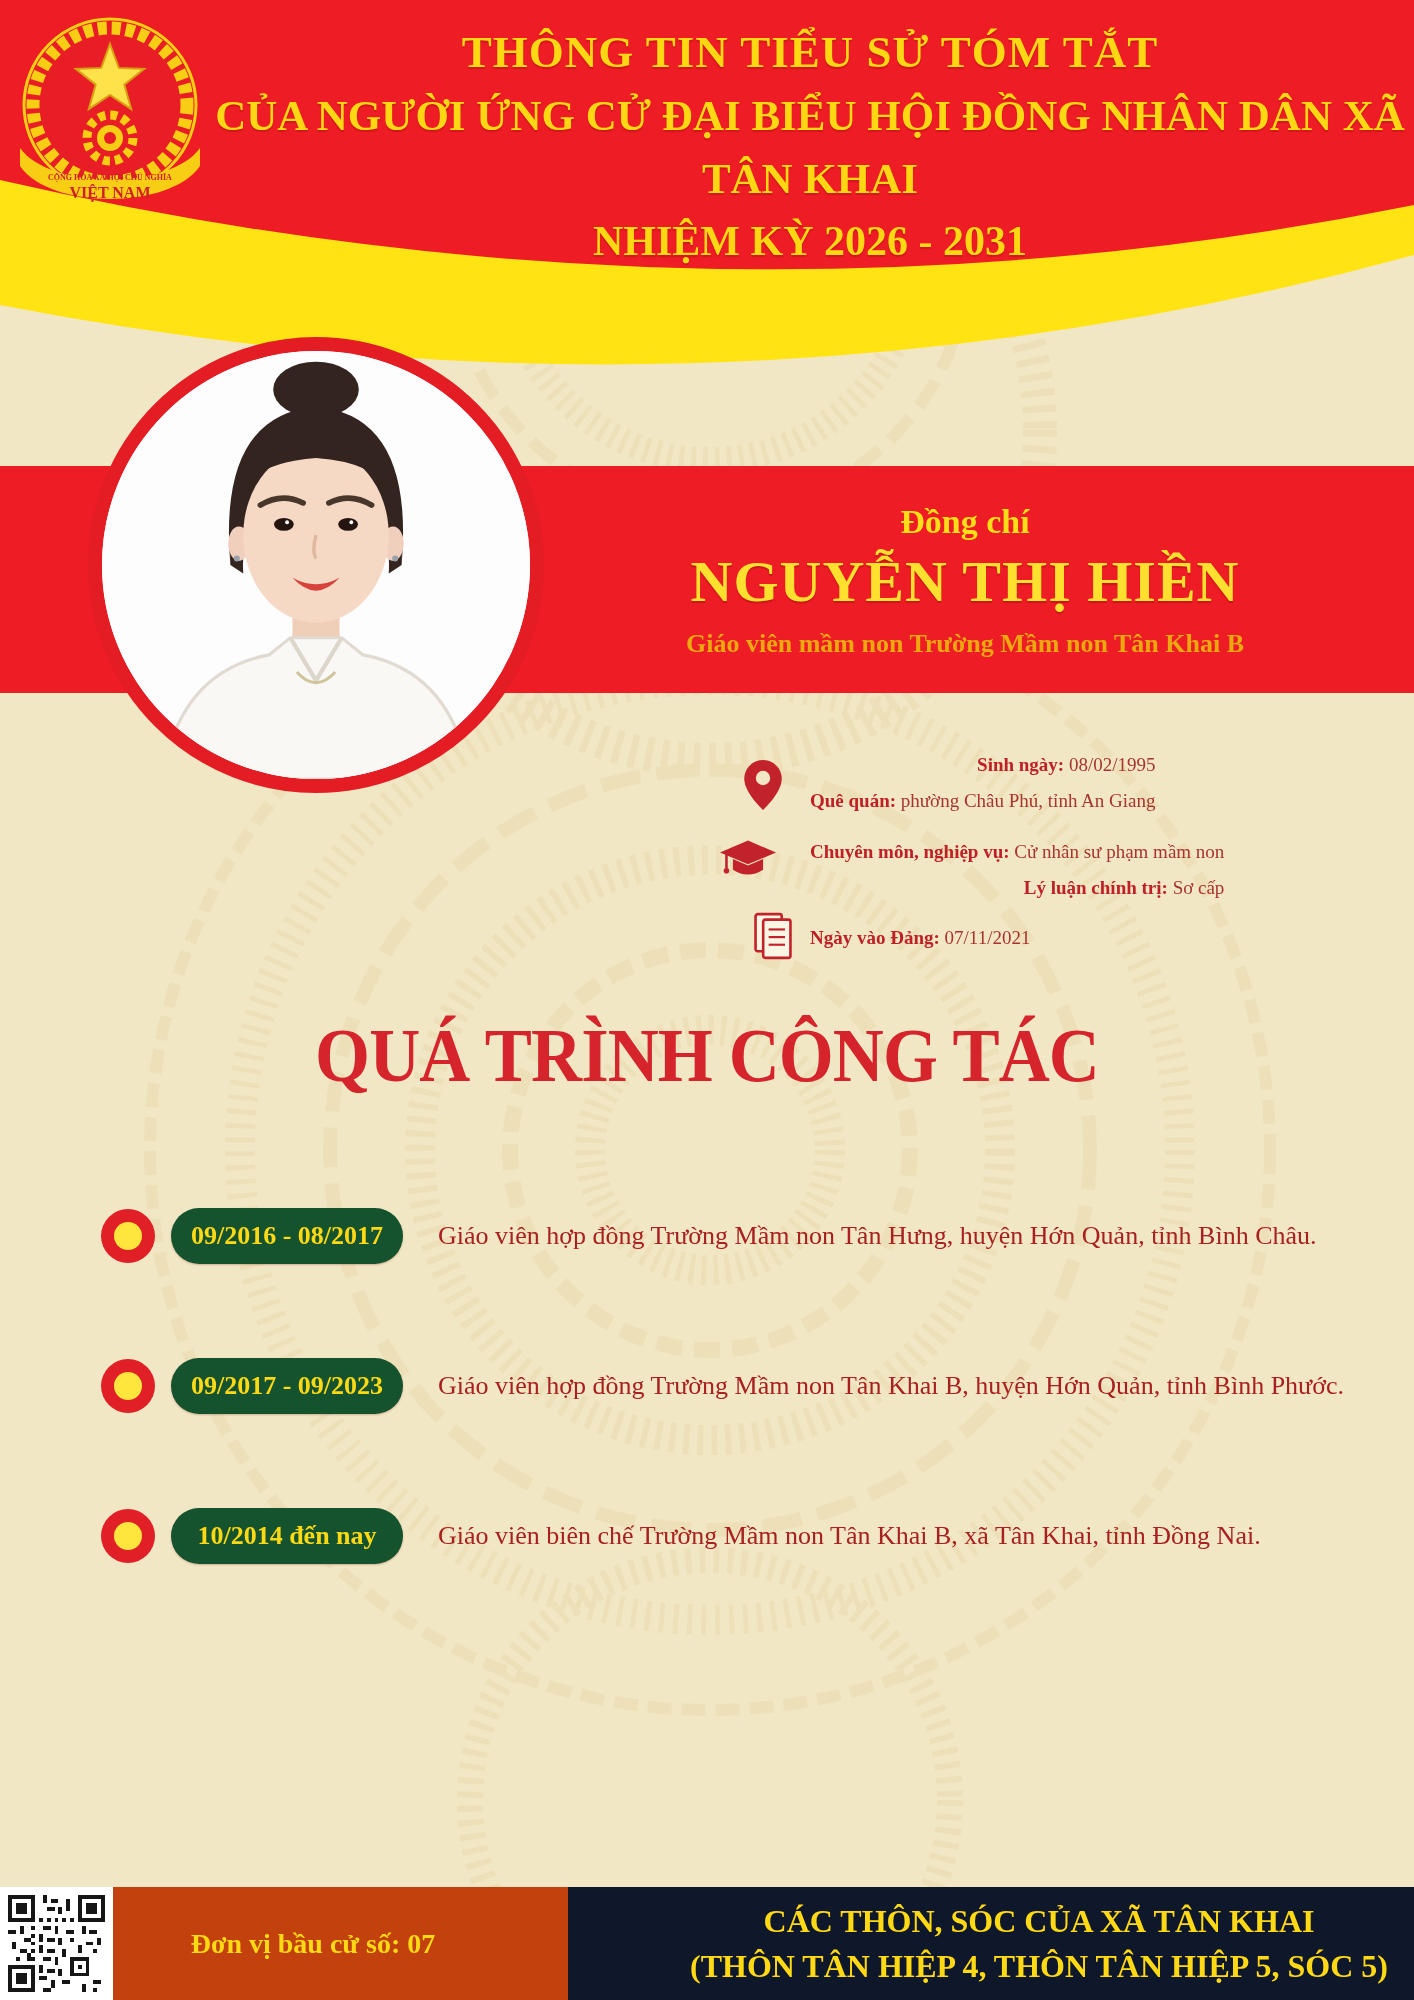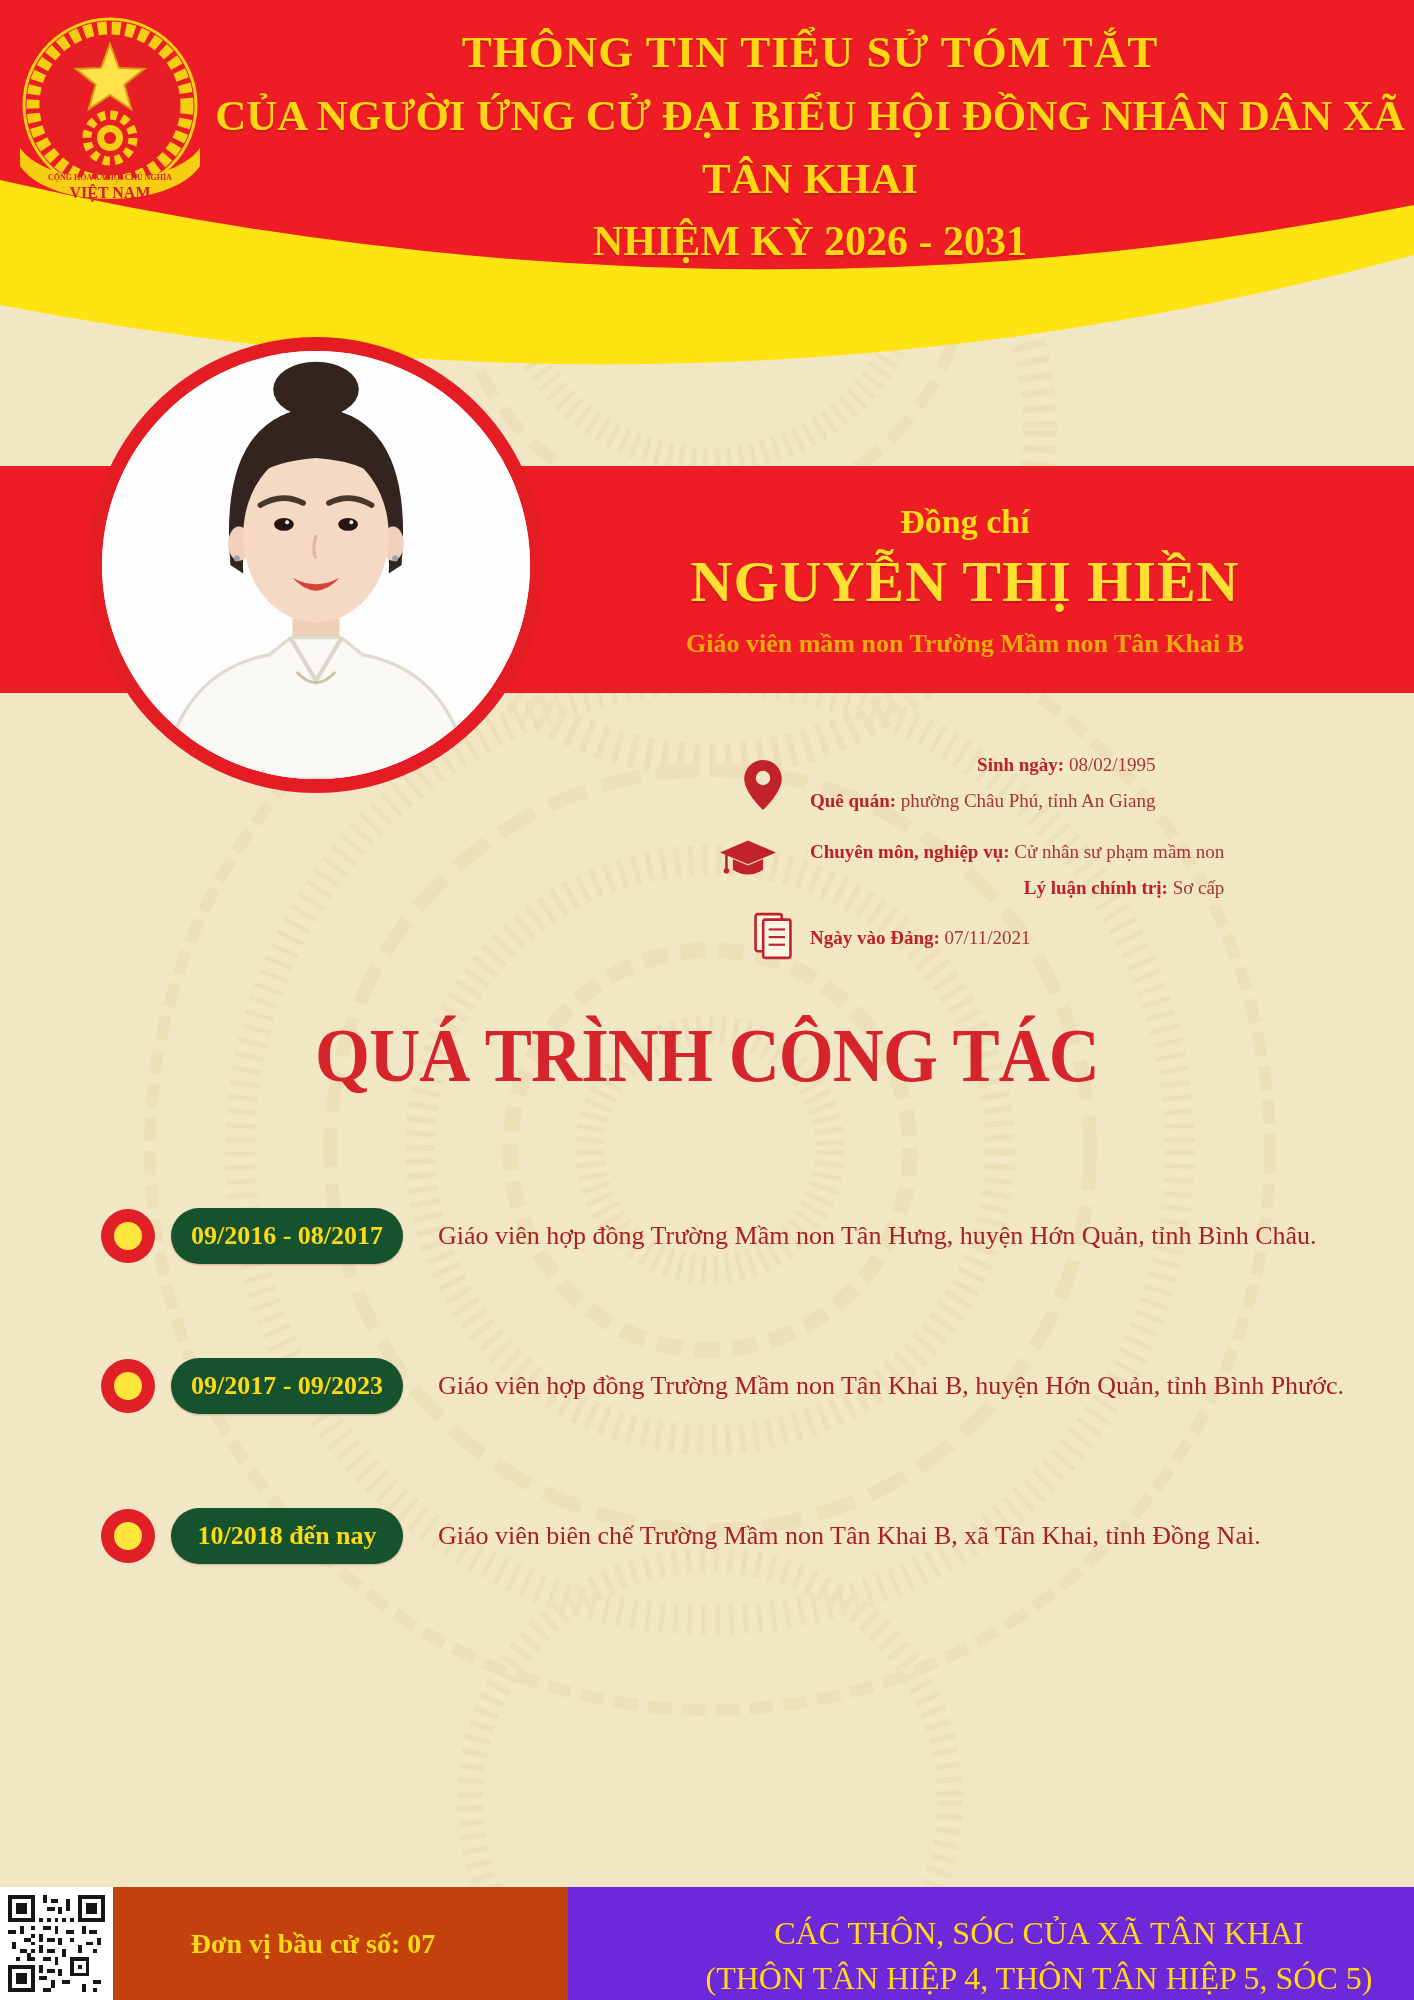--- a/index.html
+++ b/index.html
@@ -74,23 +74,23 @@
   
   .footer-bar{position:absolute;left:0;top:1887px;width:1414px;height:113px;}
   .qr-box{position:absolute;left:0;top:0;width:113px;height:113px;background:#fff;}
   .qr-box svg{margin:8px;}
   .unit-block{
     position:absolute;left:113px;top:0;width:455px;height:113px;background:#c2410c;
     color:#FFD914;font-weight:bold;font-size:28px;text-align:center;line-height:113px;
     padding-right:55px;box-sizing:border-box;
   }
   .area-block{
-    position:absolute;left:568px;top:0;width:846px;height:113px;background:#6d28d9;
-    color:#FFD914;font-weight:normal;text-align:center;box-sizing:border-box;
-    padding-left:96px;padding-top:24px;
+    position:absolute;left:568px;top:0;width:846px;height:113px;background:#0f172a;
+    color:#FFD914;font-weight:bold;text-align:center;box-sizing:border-box;
+    padding-left:96px;padding-top:12px;
   }
   .area-l1{font-size:32px;line-height:44px;}
   .area-l2{font-size:32px;line-height:46px;}
 </style>
 </head>
 <body>
 
 <div id="page">
 
   <svg class="wm" width="1414" height="2000">
@@ -217,21 +217,21 @@
 
   <div class="t-dot row1"></div>
   <div class="t-pill row1p">09/2016 - 08/2017</div>
   <div class="t-desc row1d">Giáo viên hợp đồng Trường Mầm non Tân Hưng, huyện Hớn Quản, tỉnh Bình Châu.</div>
 
   <div class="t-dot row2"></div>
   <div class="t-pill row2p">09/2017 - 09/2023</div>
   <div class="t-desc row2d">Giáo viên hợp đồng Trường Mầm non Tân Khai B, huyện Hớn Quản, tỉnh Bình Phước.</div>
 
   <div class="t-dot row3"></div>
-  <div class="t-pill row3p">10/2018 đến nay</div>
+  <div class="t-pill row3p">10/2014 đến nay</div>
   <div class="t-desc row3d">Giáo viên biên chế Trường Mầm non Tân Khai B, xã Tân Khai, tỉnh Đồng Nai.</div>
 
   <div class="footer-bar">
     <div class="qr-box">
       <svg width="97" height="97" viewBox="0 0 25 25" style="shape-rendering:crispEdges">
         <rect width="25" height="25" fill="#fff"></rect>
         <path fill="#161616" d="M0,0h7v7h-7z M18,0h7v7h-7z M0,18h7v7h-7z"></path>
         <path fill="#fff" d="M1,1h5v5h-5z M19,1h5v5h-5z M1,19h5v5h-5z"></path>
         <path fill="#161616" d="M2,2h3v3h-3z M20,2h3v3h-3z M2,20h3v3h-3z"></path>
         <path fill="#161616" d="M8,6h1v1h-1z M10,6h1v1h-1z M12,6h1v1h-1z M14,6h1v1h-1z M16,6h1v1h-1z M6,8h1v1h-1z M6,10h1v1h-1z M6,12h1v1h-1z M6,14h1v1h-1z M6,16h1v1h-1z"></path>

